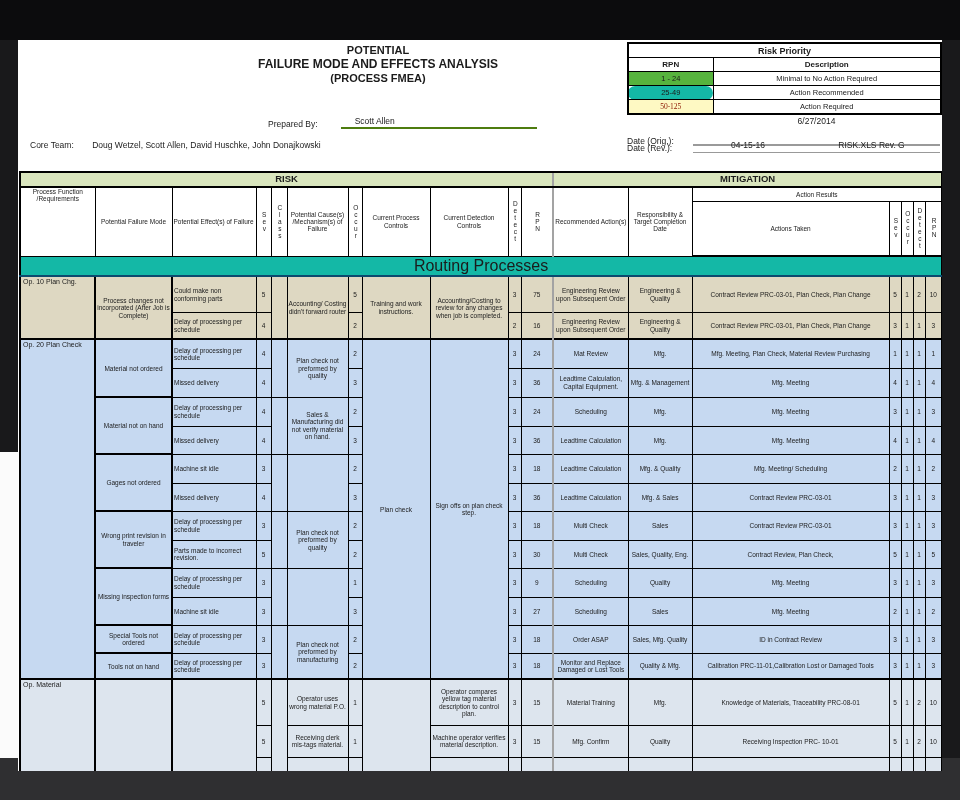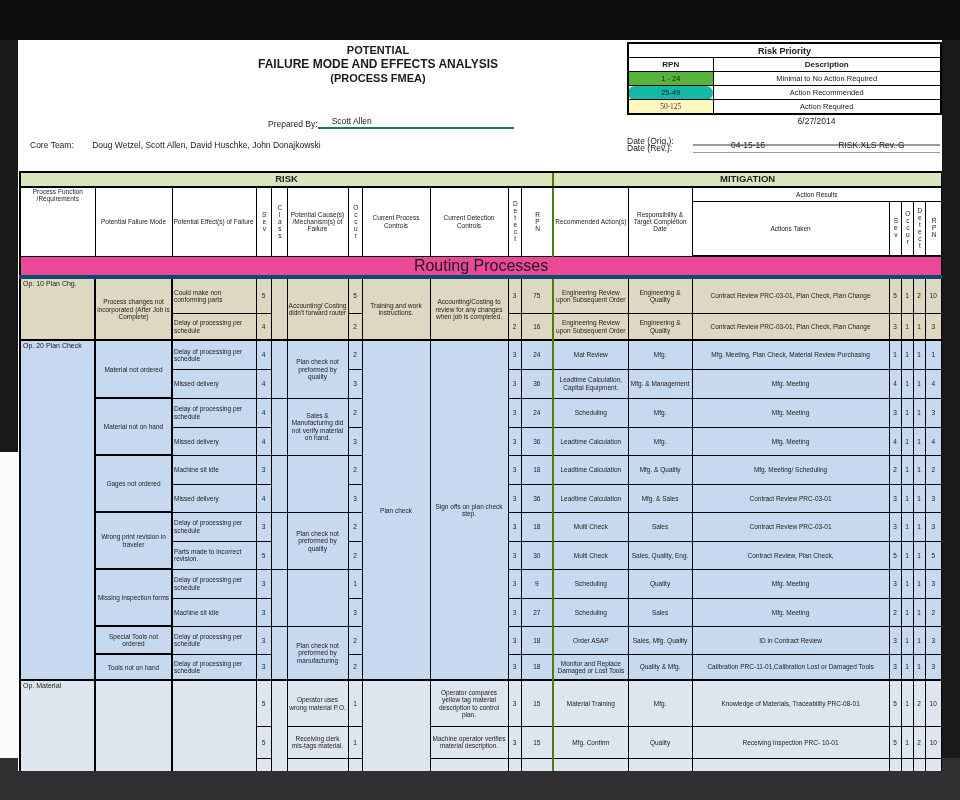--- a/index.html
+++ b/index.html
@@ -16,44 +16,44 @@
 
   #legend{position:absolute;left:609px;top:2px;width:313px;border-collapse:collapse;table-layout:fixed;border:2px solid #000;}
   #legend td{border:1px solid #000;height:13px;text-align:center;padding:0;font-size:7.5px;overflow:hidden;}
   #legend .lt{font-weight:bold;font-size:9px;}
   #legend .lh{font-weight:bold;font-size:8px;}
   #legend .lg{background:#57b33e;}
   #legend .ly{background:#14b8a6;border-radius:7px;}
   #legend .lr{background:#fef9c3;color:#8b1500;font-family:Liberation Serif, serif;}
 
   #prepared{position:absolute;left:250px;top:76px;font-size:8.5px;display:flex;align-items:flex-end;}
-  #prepared .lbl{margin-right:0;}
-  #prepared .val{display:inline-block;width:182px;border-bottom:2px solid #0f766e;padding-left:14px;padding-bottom:1px;}
+  #prepared .lbl{margin-right:23px;}
+  #prepared .val{display:inline-block;width:182px;border-bottom:2px solid #4d7c0f;padding-left:14px;padding-bottom:1px;}
 
   #dateorig{position:absolute;left:609px;top:76px;width:313px;font-size:8.5px;display:flex;align-items:flex-end;}
   #dateorig .lbl{width:66px;}
   #dateorig .val{flex:1;text-align:center;border-bottom:2px solid #9a9a9a;padding-bottom:18px;}
 
   #coreteam{position:absolute;left:12px;top:100px;font-size:8.5px;}
   #coreteam .lbl{margin-right:16px;}
 
   #daterev{position:absolute;left:609px;top:100px;width:313px;font-size:8.5px;display:flex;align-items:flex-end;}
   #daterev .lbl{width:66px;}
   #daterev .vals{flex:1;display:flex;border-bottom:1px solid #999;padding-bottom:2px;}
   #daterev .v1{width:110px;text-align:center;}
   #daterev .v2{flex:1;text-align:center;}
 
   #tbl{position:absolute;left:1px;top:131px;width:921px;border-collapse:collapse;table-layout:fixed;border:2px solid #000;}
   #tbl td{border:1px solid #000;font-size:6.5px;line-height:1.15;text-align:center;vertical-align:middle;padding:0 1px;overflow:hidden;}
   #tbl tr.band td{background:#d9e5bd;font-weight:bold;font-size:9.5px;border-top:2px solid #000;border-bottom:2px solid #000;}
-  #tbl td.mit{border-left:2px solid #4d7c0f;}
+  #tbl td.mit{border-left:2px solid #a3a3a3;}
   #tbl tr.hdr td{background:#fff;}
   #tbl tr.hdr1 td.ar{border-bottom:1px solid #000;}
   #tbl tr.hdr2 td{border-bottom:2px solid #000;}
-  #tbl tr.routing td{background:#ec4899;font-size:16px;border-bottom:4px solid #0c4a6e;}
+  #tbl tr.routing td{background:#14b8a6;font-size:16px;border-bottom:2px solid #0c4a6e;}
   .vh{writing-mode:vertical-rl;text-orientation:upright;letter-spacing:0;line-height:1;display:inline-block;}
   #tbl tr.rt>td{background:#ded8c2;}
   #tbl tr.rb>td{background:#c6d9f1;}
   #tbl tr.rm>td{background:#dde5ee;}
   #tbl td.g{background:#57b33e;}
   #tbl td.y{background:#fdf000;}
   #tbl td.r{background:#f40000;}
   #tbl tr.sec>td{border-top:2px solid #000;}
   #tbl td.fc{vertical-align:top;text-align:left;padding:1px 2px;font-size:7px;border-width:2px;}
   #tbl td.md{border-width:2px;}

